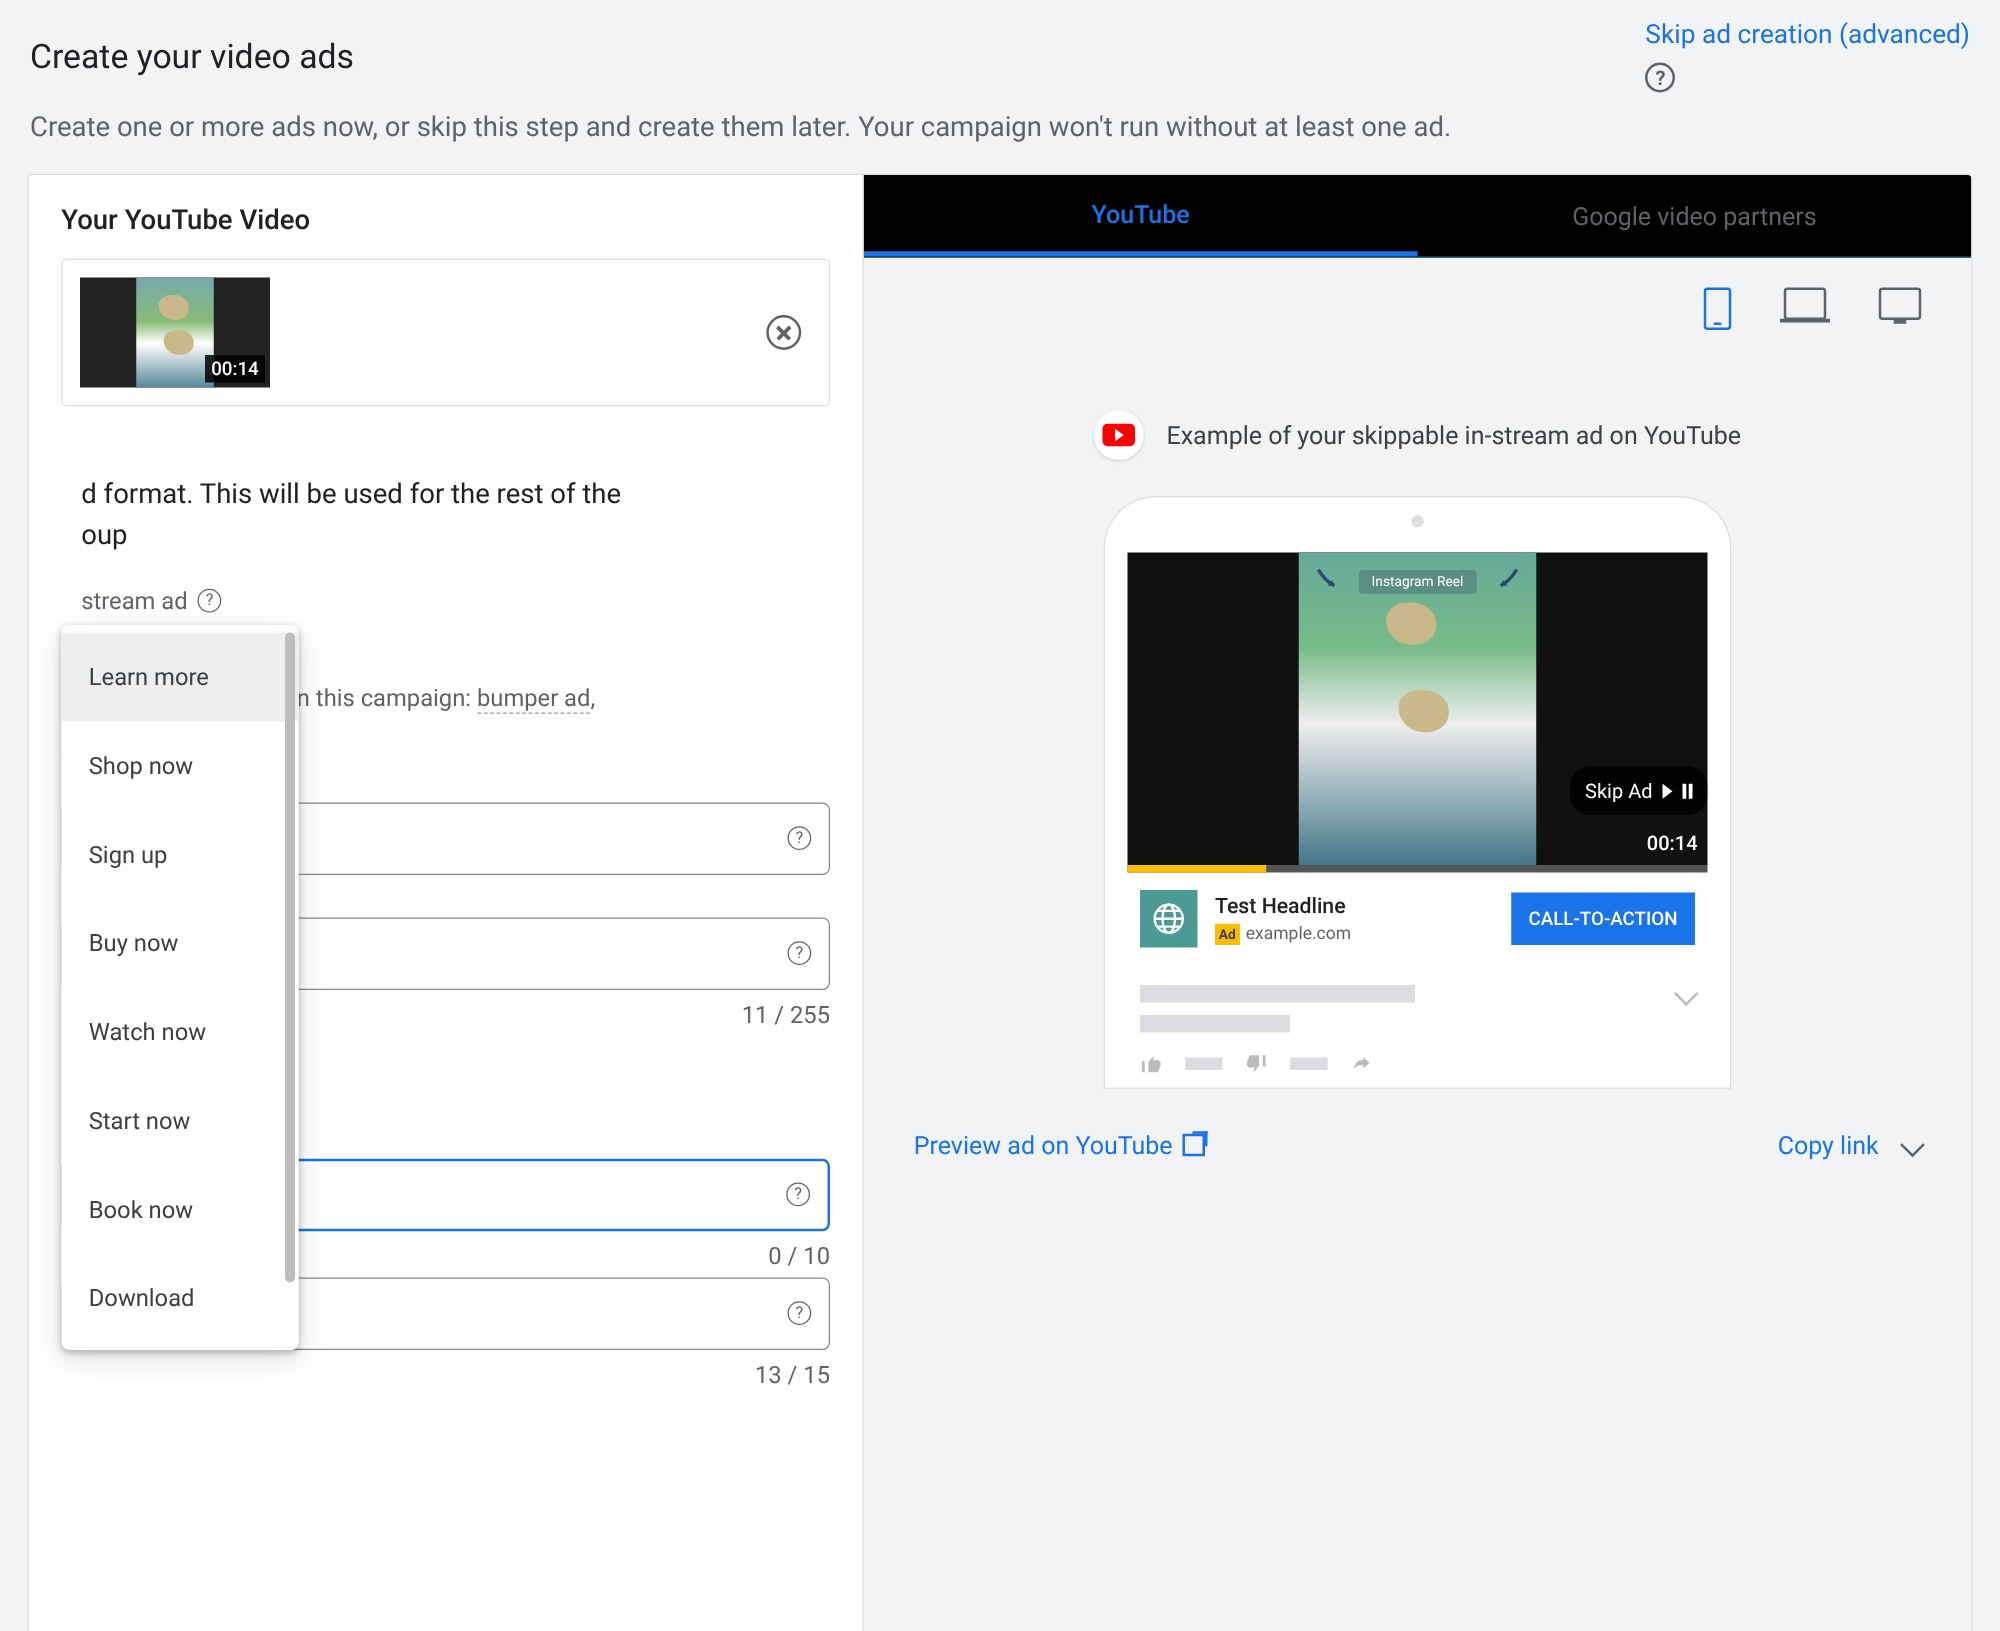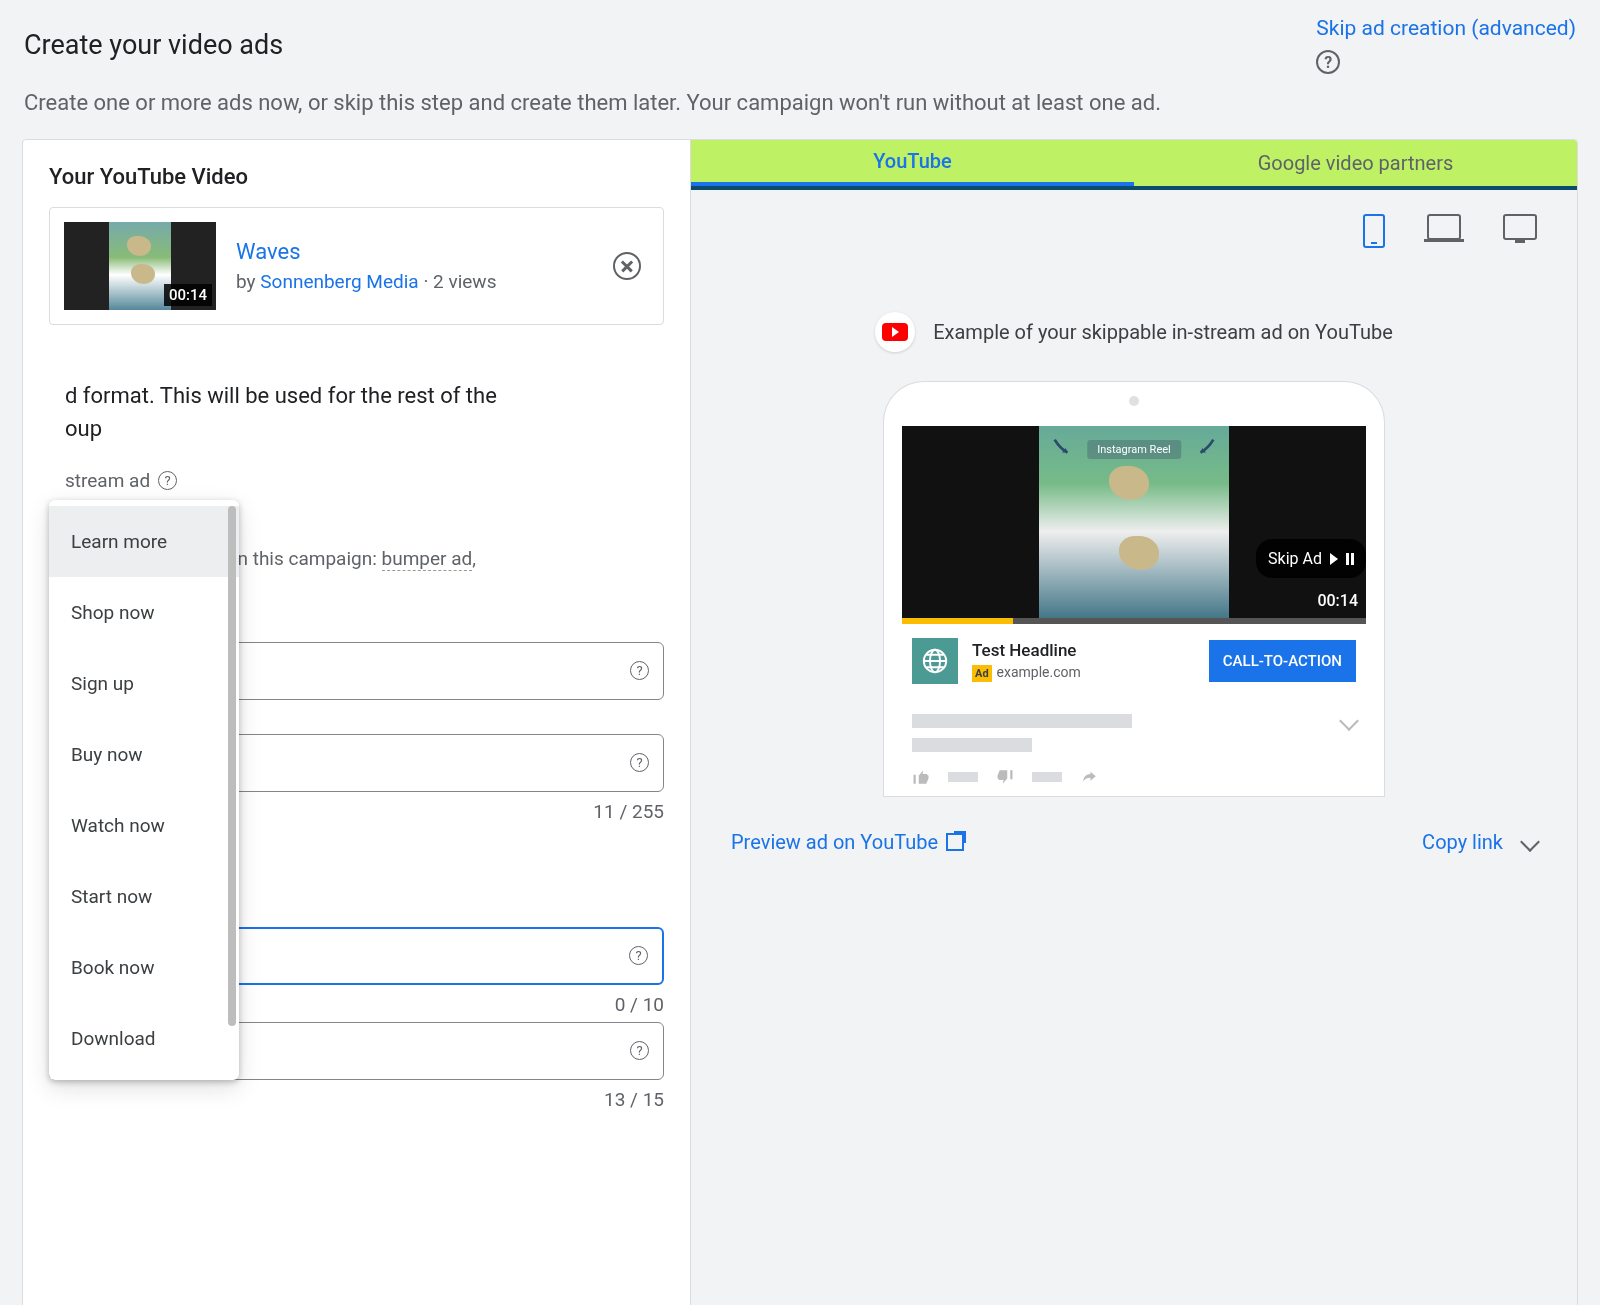--- a/index.html
+++ b/index.html
@@ -84,39 +84,39 @@
   .popup {
     position:absolute; top:360px; left:26px; width:190px; background:#fff;
     border-radius:6px; box-shadow: 0 2px 6px rgba(0,0,0,.25), 0 8px 24px rgba(0,0,0,.12);
     z-index:10; padding: 6px 0;
   }
   .popup .item { padding: 24px 22px; font-size:19px; color:#3c4043; cursor:pointer;}
   .popup .item.hl { background:#eceef0;}
   .popup .scrollbar { position:absolute; right:3px; top:6px; width:8px; height:520px; background:#bdbdbd; border-radius:4px;}
 
   
-  .tabs { display:flex; height: 50px; background:#bef264; border-bottom:4px solid #0c4a6e;}
+  .tabs { display:flex; height: 66px; background:#000000; border-bottom:1px solid #0c4a6e;}
   .tab { flex:1; display:flex; align-items:center; justify-content:center; font-size:20px; color:#5f6368;}
   .tab.active { color:#1a73e8; border-bottom:4px solid #1a73e8; font-weight:500;}
   .devices { display:flex; gap: 42px; justify-content:flex-end; padding: 24px 40px;}
   .dev { width:34px; height:26px; border:2.5px solid #5f6368; border-radius:3px; position:relative; cursor:pointer;}
   .dev.mobile { width:22px; height:34px; border-color:#1a73e8;}
   .dev.mobile::after{ content:""; position:absolute; left:50%; bottom:2px; transform:translateX(-50%); width:6px; height:2px; background:#1a73e8;}
   .dev.laptop::after{ content:""; position:absolute; left:-5px; right:-5px; bottom:-4px; height:3px; background:#5f6368;}
   .dev.tv::after{ content:""; position:absolute; left:50%; bottom:-5px; transform:translateX(-50%); width:10px; height:3px; background:#5f6368;}
 
   .example-row{ display:flex; align-items:center; justify-content:center; gap:18px; margin: 40px 0 30px;}
   .yt-logo{ width:40px; height:40px; background:#fff; border-radius:50%; display:flex; align-items:center; justify-content:center; box-shadow:0 1px 3px rgba(0,0,0,.15);}
   .yt-rect{ width:26px; height:18px; background:#ff0000; border-radius:4px; display:flex; align-items:center; justify-content:center;}
   .yt-tri{ width:0; height:0; border-left:7px solid #fff; border-top:5px solid transparent; border-bottom:5px solid transparent;}
   .example-txt{ font-size:20px; color:#3c4043;}
 
   .phone{ width:500px; background:#fff; border-radius:40px 40px 0 0; padding: 14px 18px 0; margin: 0 auto; box-shadow: 0 0 0 1px #dadce0;}
   .phone-top{ height:20px; display:flex; justify-content:center;} .phone-top span{ width:10px; height:10px; background:#e0e0e0; border-radius:50%;}
-  .p-video{ height:192px; background:#111; position:relative; overflow:hidden; margin-top:10px;text-align:right;}
+  .p-video{ height:250px; background:#111; position:relative; overflow:hidden; margin-top:10px;text-align:right;}
   .p-video .center{ position:absolute; left:50%; top:0; transform:translateX(-50%); width:190px; height:100%;
     background: linear-gradient(180deg,#6a9 0%, #7b8 30%, #eee 55%, #478 100%);}
   .p-video .rock{ width:40px; height:34px;}
   .p-label{ position:absolute; top:14px; left:50%; transform:translateX(-50%); background:rgba(80,120,120,.6); color:#fff; font-size:11px; padding:3px 10px; border-radius:3px;}
   .arrow{position:absolute; top:10px; width:30px; height:22px;}
   .arrow svg{width:100%;height:100%;}
   .skipad{ position:absolute; right:0; bottom:40px; background:rgba(0,0,0,.85); color:#fff; font-size:16px; padding:10px 12px; display:flex; align-items:center; gap:8px;border-radius:16px;}
   .skipad .bars{ display:flex; gap:2px;} .skipad .bars span{ width:3px; height:12px; background:#fff;}
   .skipad .tri{ width:0;height:0;border-left:8px solid #fff; border-top:6px solid transparent; border-bottom:6px solid transparent;}
   .p-dur{ position:absolute; right:8px; bottom:8px; color:#fff; font-size:16px; font-weight:500;}
@@ -160,26 +160,20 @@
     <div class="left">
       <div class="section-h">Your YouTube Video</div>
       <div class="video-card">
         <div class="thumb">
           <div class="thumb-center">
             <div class="rock" style="top:14px;left:18px;"></div>
             <div class="rock" style="top:42px;left:22px;"></div>
           </div>
           <div class="dur">00:14</div>
         </div>
-        <div class="vmeta">
-          <div class="vtitle">Waves</div>
-          <div class="vby">
-            <span>by </span><a href="#">Sonnenberg Media</a><span> · 2 views</span>
-          </div>
-        </div>
         <div class="remove-x"></div>
       </div>
 
       <div class="format-head">
         <span>d format. This will be used for the rest of the</span><br><span>oup</span>
       </div>
       <div class="format-line">
         <span>stream ad</span> 
           <span class="hc-sm">?</span>
       </div>

